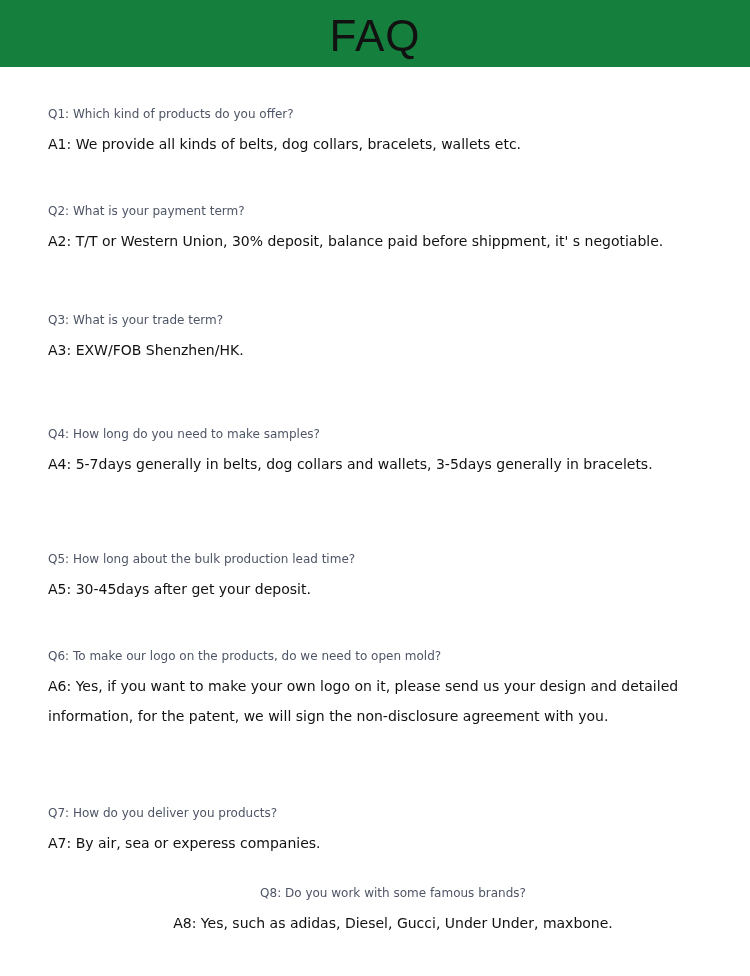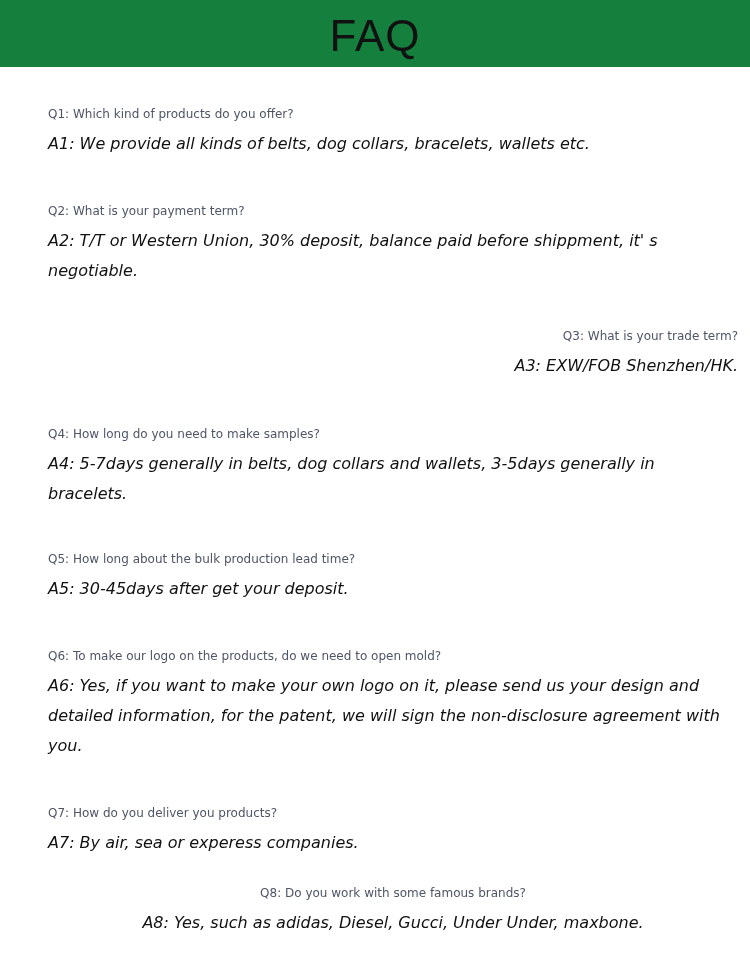--- a/index.html
+++ b/index.html
@@ -32,43 +32,42 @@
       width: 690px;
     }
     .faq-item { position: absolute; left: 0; width: 690px; }
     .q {
       font-size: 12px;
       color: #4e5566;
       line-height: 30px;
       white-space: nowrap;
     }
     .a {
-      font-size: 16px;
+      font-size: 14px;
       color: #111111;
       line-height: 30px;
-      font-style: italic;
     }
   </style>
 </head>
 <body>
 
 <div class="header">
   <div class="header-title">FAQ</div>
 </div>
 
 <div class="faq-list">
   <div class="faq-item" style="top:99px;">
     <div class="q">Q1: Which kind of products do you offer?</div>
     <div class="a">A1: We provide all kinds of belts, dog collars, bracelets, wallets etc.</div>
   </div>
   <div class="faq-item" style="top:196px;">
     <div class="q">Q2: What is your payment term?</div>
     <div class="a">A2: T/T or Western Union, 30% deposit, balance paid before shippment, it' s negotiable.</div>
   </div>
-  <div class="faq-item" style="top:321px;text-align:right;">
+  <div class="faq-item" style="top:305px;">
     <div class="q">Q3: What is your trade term?</div>
     <div class="a">A3: EXW/FOB Shenzhen/HK.</div>
   </div>
   <div class="faq-item" style="top:419px;">
     <div class="q">Q4: How long do you need to make samples?</div>
     <div class="a">A4: 5-7days generally in belts, dog collars and wallets, 3-5days generally in bracelets.</div>
   </div>
   <div class="faq-item" style="top:544px;">
     <div class="q">Q5: How long about the bulk production lead time?</div>
     <div class="a">A5: 30-45days after get your deposit.</div>

